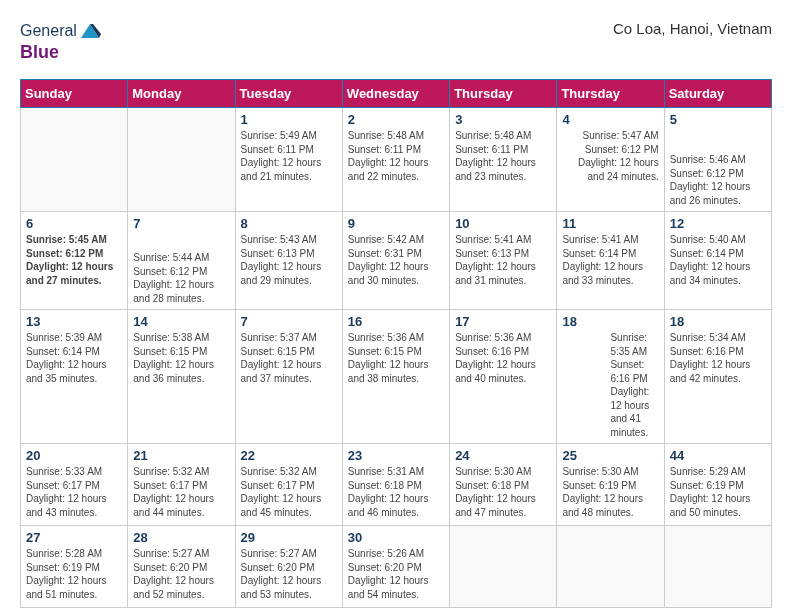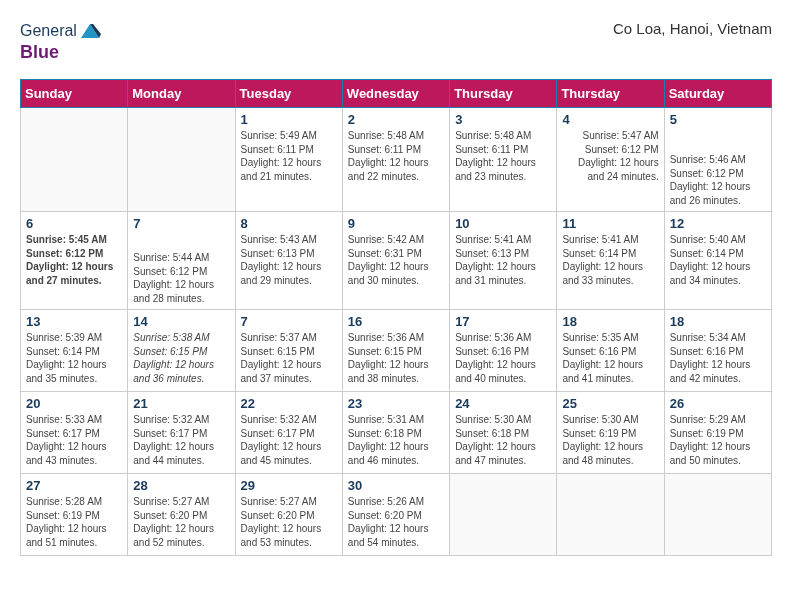--- a/index.html
+++ b/index.html
@@ -194,21 +194,21 @@
       </tr>
       <tr>
         <td>
           <span class="day-number">13</span>
           <div class="day-info" style="white-space: pre-line;">Sunrise: 5:39 AM
 Sunset: 6:14 PM
 Daylight: 12 hours and 35 minutes.</div>
         </td>
         <td>
           <span class="day-number">14</span>
-          <div class="day-info" style="white-space: pre-line; font-style: italic;">Sunrise: 5:38 AM
+          <div class="day-info" style="white-space: pre-line;">Sunrise: 5:38 AM
 Sunset: 6:15 PM
 Daylight: 12 hours and 36 minutes.</div>
         </td>
         <td>
           <span class="day-number">7</span>
           <div class="day-info" style="white-space: pre-line;">Sunrise: 5:37 AM
 Sunset: 6:15 PM
 Daylight: 12 hours and 37 minutes.</div>
         </td>
         <td>
@@ -218,21 +218,21 @@
 Daylight: 12 hours and 38 minutes.</div>
         </td>
         <td>
           <span class="day-number">17</span>
           <div class="day-info" style="white-space: pre-line;">Sunrise: 5:36 AM
 Sunset: 6:16 PM
 Daylight: 12 hours and 40 minutes.</div>
         </td>
         <td>
           <span class="day-number">18</span>
-          <div class="day-info" style="white-space: pre-line;">Sunrise: 5:35 AM
+          <div class="day-info" style="white-space: pre-line; margin-left: 48px;">Sunrise: 5:35 AM
 Sunset: 6:16 PM
 Daylight: 12 hours and 41 minutes.</div>
         </td>
         <td>
           <span class="day-number">18</span>
           <div class="day-info" style="white-space: pre-line;">Sunrise: 5:34 AM
 Sunset: 6:16 PM
 Daylight: 12 hours and 42 minutes.</div>
         </td>
       </tr>
@@ -267,21 +267,21 @@
 Sunset: 6:18 PM
 Daylight: 12 hours and 47 minutes.</div>
         </td>
         <td>
           <span class="day-number">25</span>
           <div class="day-info" style="white-space: pre-line;">Sunrise: 5:30 AM
 Sunset: 6:19 PM
 Daylight: 12 hours and 48 minutes.</div>
         </td>
         <td>
-          <span class="day-number">26</span>
+          <span class="day-number">44</span>
           <div class="day-info" style="white-space: pre-line;">Sunrise: 5:29 AM
 Sunset: 6:19 PM
 Daylight: 12 hours and 50 minutes.</div>
         </td>
       </tr>
       <tr>
         <td>
           <span class="day-number">27</span>
           <div class="day-info" style="white-space: pre-line;">Sunrise: 5:28 AM
 Sunset: 6:19 PM

